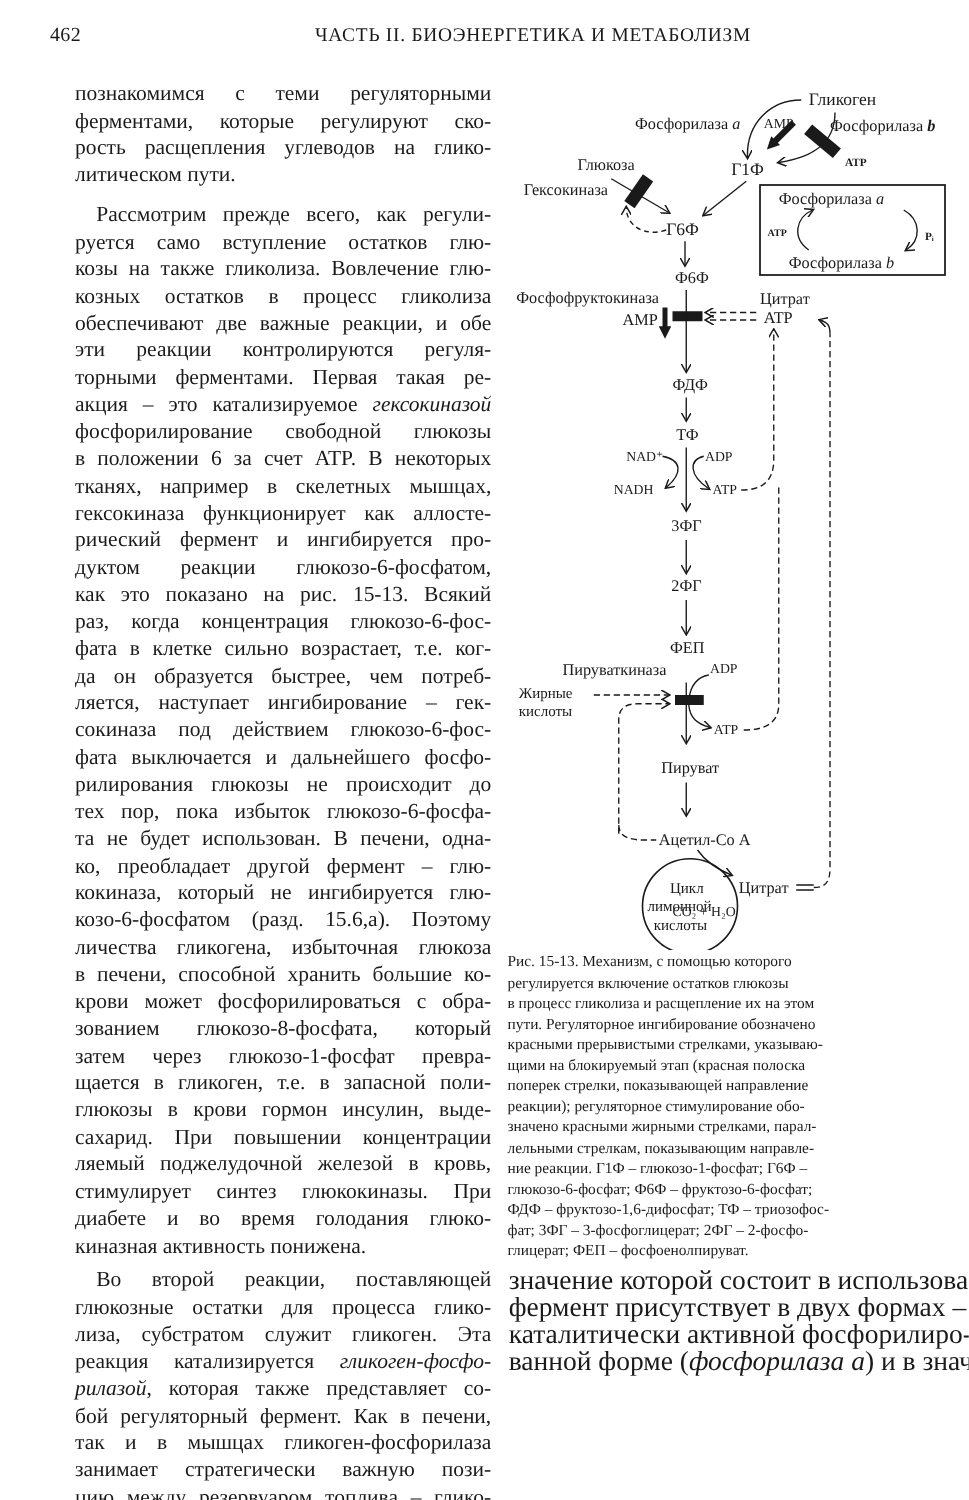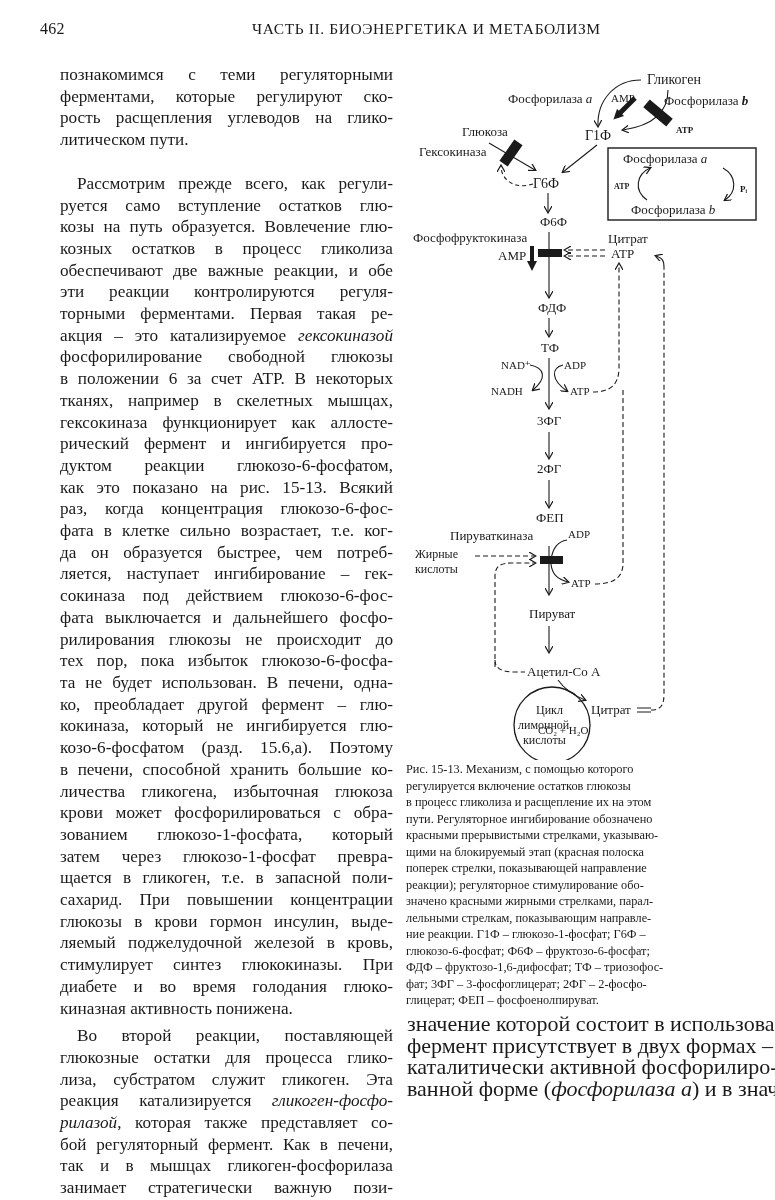--- a/index.html
+++ b/index.html
@@ -28,24 +28,24 @@
   <span class="running-title">ЧАСТЬ II. БИОЭНЕРГЕТИКА И МЕТАБОЛИЗМ</span>
 </div>
 
 <div class="col-left">
   <p>
     <span class="line">познакомимся с теми регуляторными</span>
     <span class="line">ферментами, которые регулируют ско-</span>
     <span class="line">рость расщепления углеводов на глико-</span>
     <span class="line last">литическом пути.</span>
   </p>
-  <p style="margin-top:22px">
+  <p style="margin-top:10px">
     <span class="line" style="padding-left:17px">Рассмотрим прежде всего, как регули-</span>
     <span class="line">руется само вступление остатков глю-</span>
-    <span class="line">козы на путь образуется. Вовлечение глю-</span>
+    <span class="line">козы на также гликолиза. Вовлечение глю-</span>
     <span class="line">козных остатков в процесс гликолиза</span>
     <span class="line">обеспечивают две важные реакции, и обе</span>
     <span class="line">эти реакции контролируются регуля-</span>
     <span class="line">торными ферментами. Первая такая ре-</span>
     <span class="line" id="line-hexokinase">акция – это катализируемое <i>гексокиназой</i></span>
     <span class="line">фосфорилирование свободной глюкозы</span>
     <span class="line">в положении 6 за счет ATP. В некоторых</span>
     <span class="line">тканях, например в скелетных мышцах,</span>
     <span class="line">гексокиназа функционирует как аллосте-</span>
     <span class="line">рический фермент и ингибируется про-</span>
@@ -56,28 +56,28 @@
     <span class="line">да он образуется быстрее, чем потреб-</span>
     <span class="line">ляется, наступает ингибирование – гек-</span>
     <span class="line">сокиназа под действием глюкозо-6-фос-</span>
     <span class="line">фата выключается и дальнейшего фосфо-</span>
     <span class="line">рилирования глюкозы не происходит до</span>
     <span class="line">тех пор, пока избыток глюкозо-6-фосфа-</span>
     <span class="line">та не будет использован. В печени, одна-</span>
     <span class="line">ко, преобладает другой фермент – глю-</span>
     <span class="line">кокиназа, который не ингибируется глю-</span>
     <span class="line">козо-6-фосфатом (разд. 15.6,а). Поэтому</span>
+    <span class="line">личества гликогена, избыточная глюкоза</span>
     <span class="line">в печени, способной хранить большие ко-</span>
-    <span class="line">личества гликогена, избыточная глюкоза</span>
     <span class="line">крови может фосфорилироваться с обра-</span>
-    <span class="line">зованием глюкозо-1-фосфата, который</span>
+    <span class="line">зованием глюкозо-8-фосфата, который</span>
     <span class="line">затем через глюкозо-1-фосфат превра-</span>
     <span class="line">щается в гликоген, т.е. в запасной поли-</span>
+    <span class="line">глюкозы в крови гормон инсулин, выде-</span>
     <span class="line">сахарид. При повышении концентрации</span>
-    <span class="line">глюкозы в крови гормон инсулин, выде-</span>
     <span class="line">ляемый поджелудочной железой в кровь,</span>
     <span class="line">стимулирует синтез глюкокиназы. При</span>
     <span class="line">диабете и во время голодания глюко-</span>
     <span class="line last">киназная активность понижена.</span>
   </p>
   <p style="margin-top:6px">
     <span class="line" style="padding-left:17px">Во второй реакции, поставляющей</span>
     <span class="line">глюкозные остатки для процесса глико-</span>
     <span class="line">лиза, субстратом служит гликоген. Эта</span>
     <span class="line" id="line-glycogen-phos-1">реакция катализируется <i>гликоген-фосфо-</i></span>

